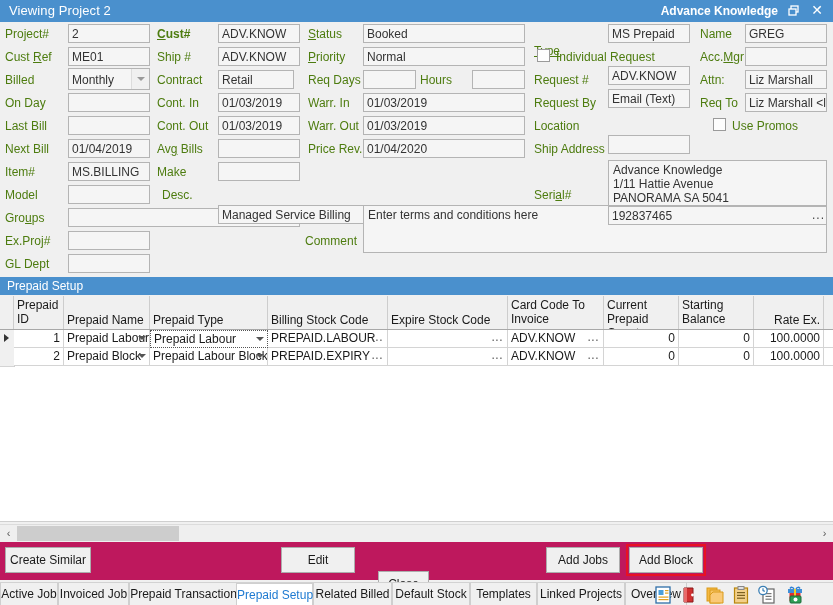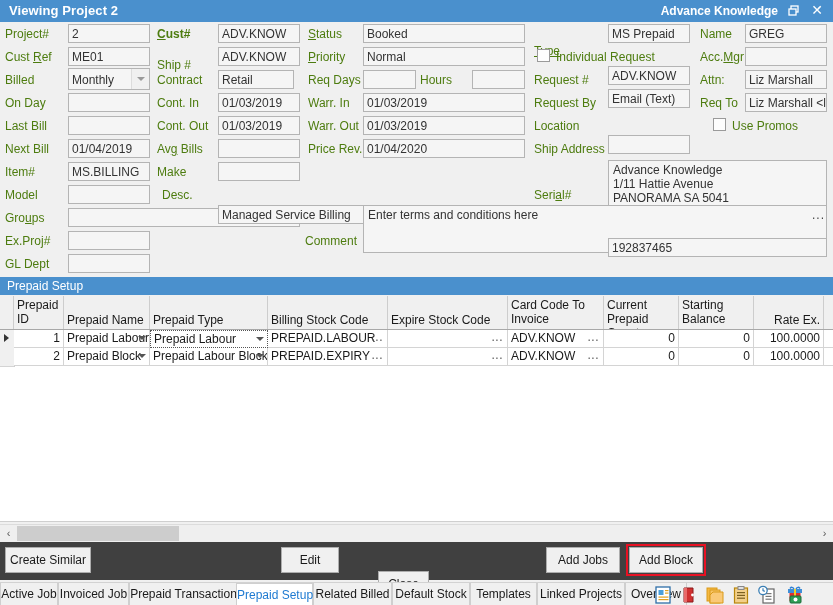--- a/index.html
+++ b/index.html
@@ -15,21 +15,21 @@
   .app { position: relative; width: 833px; height: 605px; background:#f0f0f0; }
 
   
   .titlebar {
     position: absolute; left:0; top:0; width:833px; height:22px;
     background:#4a90cd;
     color:#ffffff;
   }
   .titlebar .title {
     position:absolute; left:9px; top:3px;
-    font-size:13px; font-weight:bold; letter-spacing:.1px;text-align:right;
+    font-size:13px; font-weight:normal; letter-spacing:.1px;text-align:right;
   }
   .titlebar .co {
     position:absolute; right:55px; top:4px;
     font-size:12px; font-weight:bold;
   }
   .titlebar .btn-restore {
     position:absolute; right:32px; top:4px; width:14px; height:14px;
     cursor:pointer;
   }
   .titlebar .btn-close {
@@ -122,21 +122,21 @@
   .hsb { position:absolute; left:0; top:524px; width:833px; height:17px;
          background:#efefef; border-top:1px solid #dcdcdc; }
   .hsb .arr { position:absolute; top:0; width:17px; height:17px;
               color:#5a5a5a; font-size:11px; text-align:center; line-height:16px; cursor:pointer; }
   .hsb .arr.l { left:0; }
   .hsb .arr.r { right:0; }
   .hsb .thumb { position:absolute; left:17px; top:1px; width:162px; height:15px;
                 background:#cdcdcd; cursor:pointer; }
 
   
-  .btnbar { position:absolute; left:0; top:542px; width:833px; height:38px; background:#404040; }
+  .btnbar { position:absolute; left:0; top:542px; width:833px; height:38px; background:#be185d; }
   .btn {
     position:absolute; box-sizing:border-box; height:26px;
     background:#f0f0f0; border:1px solid #adadad;
     font-family:"Liberation Sans", sans-serif; font-size:12px; color:#1a1a1a;
     text-align:center; line-height:24px; cursor:pointer;
   }
   .redbox { position:absolute; box-sizing:border-box; border:2px solid #e81123; }
 
   
   .tabs { position:absolute; left:0; top:582px; width:833px; height:23px;
@@ -190,21 +190,21 @@
     <div class="fld" style="left:68px;top:71px;width:82px;"></div>
     <div class="fld" style="left:68px;top:94px;width:82px;"></div>
     <div class="fld" style="left:68px;top:117px;width:82px;">01/04/2019</div>
     <div class="fld" style="left:68px;top:140px;width:82px;">MS.BILLING</div>
     <div class="fld" style="left:68px;top:163px;width:82px;"></div>
     <div class="fld" style="left:68px;top:186px;width:232px;"></div>
     <div class="fld" style="left:68px;top:209px;width:82px;"></div>
     <div class="fld" style="left:68px;top:232px;width:82px;"></div>
 
     <div class="lbl" style="left:157px;top:5px;font-weight:bold;"><u>C</u>ust#</div>
-    <div class="lbl" style="left:157px;top:36px;text-align:center;">Ship #</div>
+    <div class="lbl" style="left:157px;top:28px;text-align:center;">Ship #</div>
     <div class="lbl" style="left:157px;top:51px;">Contract</div>
     <div class="lbl" style="left:157px;top:74px;">Cont. In</div>
     <div class="lbl" style="left:157px;top:97px;">Cont. Out</div>
     <div class="lbl" style="left:157px;top:120px;">Av<u>g</u> Bills</div>
     <div class="lbl" style="left:157px;top:143px;">Make</div>
     <div class="lbl" style="left:162px;top:166px;">Desc.</div>
 
     <div class="fld" style="left:218px;top:2px;width:82px;">ADV.KNOW</div>
     <div class="fld" style="left:218px;top:25px;width:82px;">ADV.KNOW</div>
     <div class="fld" style="left:218px;top:48px;width:76px;">Retail</div>
@@ -239,21 +239,21 @@
     <div class="lbl" style="left:534px;top:120px;">Ship Address</div>
     <div class="lbl" style="left:534px;top:166px;">Seri<u>a</u>l#</div>
 
     <div class="fld" style="left:608px;top:2px;width:82px;">MS Prepaid</div>
     <div class="fld" style="left:608px;top:44px;width:82px;">ADV.KNOW</div>
     <div class="fld" style="left:608px;top:67px;width:82px;">Email (Text)</div>
     <div class="fld" style="left:608px;top:113px;width:82px;"></div>
     <div class="fld multiline" style="left:608px;top:138px;width:219px;height:46px;">Advance Knowledge
 1/11 Hattie Avenue
 PANORAMA SA 5041</div>
-    <div class="fld withdots" style="left:608px;top:184px;width:219px;margin-top:32px;">192837465</div>
+    <div class="fld withdots" style="left:608px;top:184px;width:219px;">192837465</div>
     <div class="dots" style="left:812px;top:186px;">...</div>
 
     <div class="lbl" style="left:700px;top:5px;">Name</div>
     <div class="lbl" style="left:700px;top:28px;">Acc.<u>M</u>gr</div>
     <div class="lbl" style="left:700px;top:51px;">Attn:</div>
     <div class="lbl" style="left:700px;top:74px;">Req To</div>
 
     <div class="fld" style="left:745px;top:2px;width:82px;">GREG</div>
     <div class="fld" style="left:745px;top:25px;width:82px;"></div>
     <div class="fld" style="left:745px;top:48px;width:82px;">Liz Marshall</div>
@@ -334,21 +334,21 @@
   </div>
 
   <div class="hsb">
     <div class="arr l">‹</div>
     <div class="thumb"></div>
     <div class="arr r">›</div>
   </div>
 
   <div class="btnbar">
     <div class="btn" style="left:5px;top:5px;width:86px;">Create Similar</div>
-    <div class="btn" style="left:281px;top:5px;width:58px;">Edit</div>
+    <div class="btn" style="left:281px;top:5px;width:74px;">Edit</div>
     <div class="btn" style="left:378px;top:5px;width:51px;margin-top:24px;">Close</div>
     <div class="btn" style="left:546px;top:5px;width:74px;">Add Jobs</div>
     <div class="btn" style="left:629px;top:5px;width:74px;">Add Block</div>
     <div class="redbox" style="left:626px;top:2px;width:80px;height:32px;"></div>
   </div>
 
   <div class="tabs">
     <div class="tab" style="left:0px;width:58px;">Active Job</div>
     <div class="tab" style="left:58px;width:71px;">Invoiced Job</div>
     <div class="tab" style="left:129px;width:115px;">Prepaid Transactions</div>

